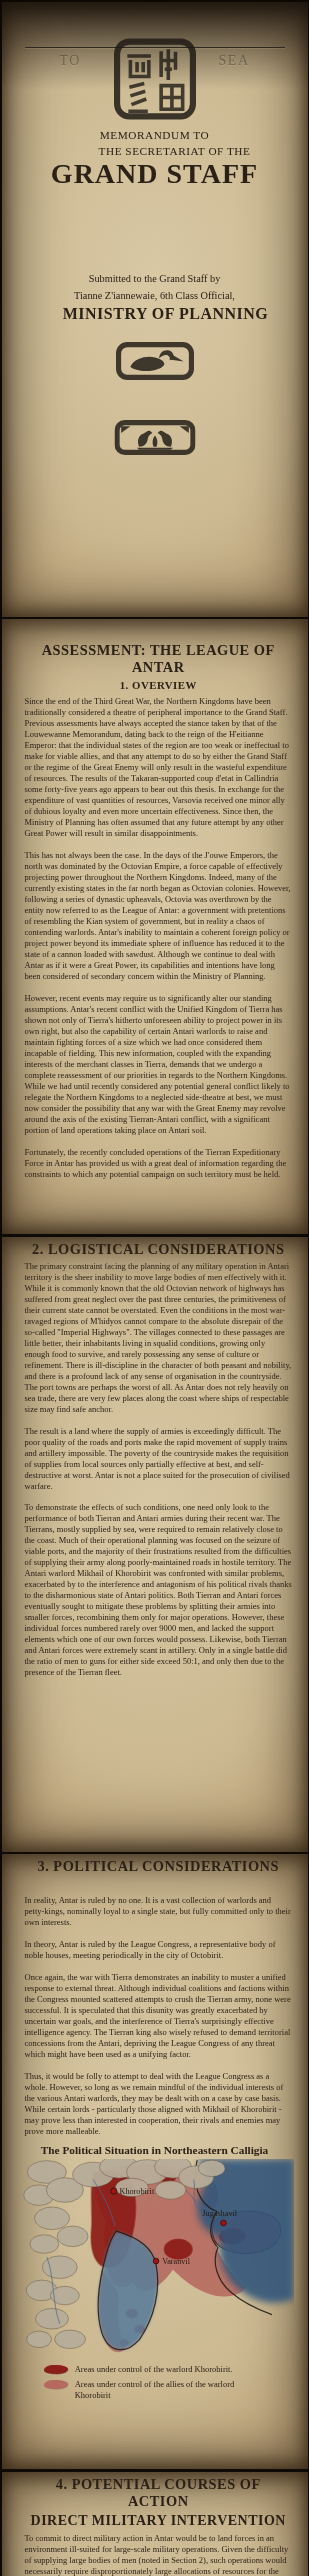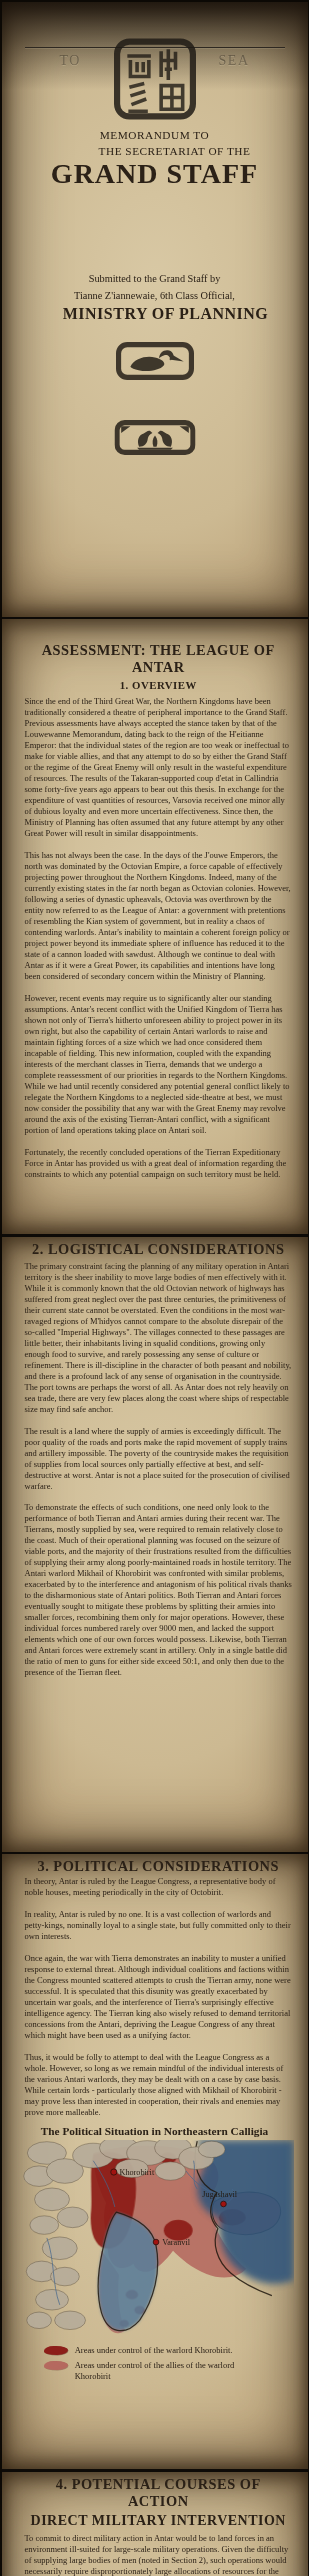--- a/index.html
+++ b/index.html
@@ -123,23 +123,23 @@
       <p class="para">The primary constraint facing the planning of any military operation in Antari territory is the sheer inability to move large bodies of men effectively with it. While it is commonly known that the old Octovian network of highways has suffered from great neglect over the past three centuries, the primitiveness of their current state cannot be overstated. Even the conditions in the most war-ravaged regions of M'hidyos cannot compare to the absolute disrepair of the so-called "Imperial Highways". The villages connected to these passages are little better, their inhabitants living in squalid conditions, growing only enough food to survive, and rarely possessing any sense of culture or refinement. There is ill-discipline in the character of both peasant and nobility, and there is a profound lack of any sense of organisation in the countryside. The port towns are perhaps the worst of all. As Antar does not rely heavily on sea trade, there are very few places along the coast where ships of respectable size may find safe anchor.</p>
       <p class="para">The result is a land where the supply of armies is exceedingly difficult. The poor quality of the roads and ports make the rapid movement of supply trains and artillery impossible. The poverty of the countryside makes the requisition of supplies from local sources only partially effective at best, and self-destructive at worst. Antar is not a place suited for the prosecution of civilised warfare.</p>
       <p class="para">To demonstrate the effects of such conditions, one need only look to the performance of both Tierran and Antari armies during their recent war. The Tierrans, mostly supplied by sea, were required to remain relatively close to the coast. Much of their operational planning was focused on the seizure of viable ports, and the majority of their frustrations resulted from the difficulties of supplying their army along poorly-maintained roads in hostile territory. The Antari warlord Mikhail of Khorobirit was confronted with similar problems, exacerbated by to the interference and antagonism of his political rivals thanks to the disharmonious state of Antari politics. Both Tierran and Antari forces eventually sought to mitigate these problems by splitting their armies into smaller forces, recombining them only for major operations. However, these individual forces numbered rarely over 9000 men, and lacked the support elements which one of our own forces would possess. Likewise, both Tierran and Antari forces were extremely scant in artillery. Only in a single battle did the ratio of men to guns for either side exceed 50:1, and only then due to the presence of the Tierran fleet.</p>
     </div>
   </div>
 
   <div class="sep"></div>
 
   <div class="page">
     <div class="content mt40">
-      <h1 class="sec" style="margin-bottom:1px;">3. POLITICAL CONSIDERATIONS</h1>
+      <h1 class="sec" style="margin-bottom:20px;">3. POLITICAL CONSIDERATIONS</h1>
+      <p class="para">In reality, Antar is ruled by no one. It is a vast collection of warlords and petty-kings, nominally loyal to a single state, but fully committed only to their own interests.</p>
       <p class="para">In theory, Antar is ruled by the League Congress, a representative body of noble houses, meeting periodically in the city of Octobirit.</p>
-      <p class="para">In reality, Antar is ruled by no one. It is a vast collection of warlords and petty-kings, nominally loyal to a single state, but fully committed only to their own interests.</p>
       <p class="para">Once again, the war with Tierra demonstrates an inability to muster a unified response to external threat. Although individual coalitions and factions within the Congress mounted scattered attempts to crush the Tierran army, none were successful. It is speculated that this disunity was greatly exacerbated by uncertain war goals, and the interference of Tierra's surprisingly effective intelligence agency. The Tierran king also wisely refused to demand territorial concessions from the Antari, depriving the League Congress of any threat which might have been used as a unifying factor.</p>
       <p class="para" style="margin-bottom:5.2px;">Thus, it would be folly to attempt to deal with the League Congress as a whole. However, so long as we remain mindful of the individual interests of the various Antari warlords, they may be dealt with on a case by case basis. While certain lords - particularly those aligned with Mikhail of Khorobirit - may prove less than interested in cooperation, their rivals and enemies may prove more malleable.</p>
     </div>
 
     <div class="map-title">The Political Situation in Northeastern Calligia</div>
 
     <div class="map-wrap">
       <svg width="278" height="200" viewBox="0 0 540 388">
         <defs>
           <filter id="soft7" x="-20%" y="-20%" width="140%" height="140%">

